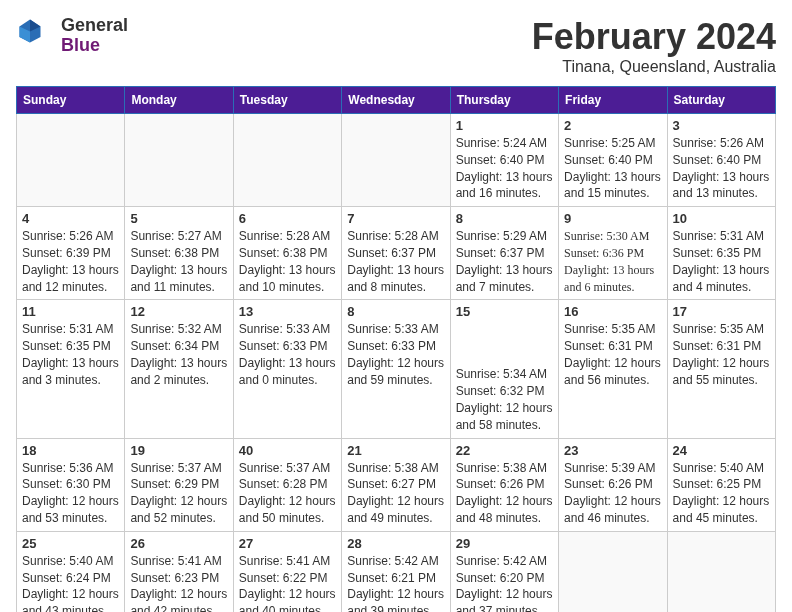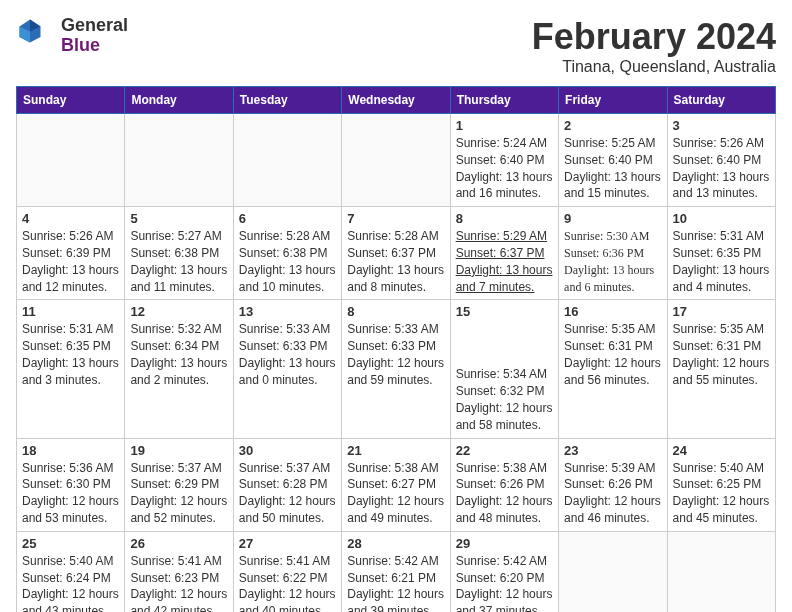--- a/index.html
+++ b/index.html
@@ -169,21 +169,21 @@
         </td>
         <td>
           <div class="day-number">7</div>
           <div class="day-info" style="white-space: pre-line;">Sunrise: 5:28 AM
 Sunset: 6:37 PM
 Daylight: 13 hours
 and 8 minutes.</div>
         </td>
         <td>
           <div class="day-number">8</div>
-          <div class="day-info" style="white-space: pre-line; text-decoration: underline;">Sunrise: 5:29 AM
+          <div class="day-info" style="white-space: pre-line;">Sunrise: 5:29 AM
 Sunset: 6:37 PM
 Daylight: 13 hours
 and 7 minutes.</div>
         </td>
         <td>
           <div class="day-number">9</div>
           <div class="day-info" style="white-space: pre-line; font-family: Liberation Serif, serif;">Sunrise: 5:30 AM
 Sunset: 6:36 PM
 Daylight: 13 hours
 and 6 minutes.</div>
@@ -256,21 +256,21 @@
 and 53 minutes.</div>
         </td>
         <td>
           <div class="day-number">19</div>
           <div class="day-info" style="white-space: pre-line;">Sunrise: 5:37 AM
 Sunset: 6:29 PM
 Daylight: 12 hours
 and 52 minutes.</div>
         </td>
         <td>
-          <div class="day-number">30</div>
+          <div class="day-number">40</div>
           <div class="day-info" style="white-space: pre-line;">Sunrise: 5:37 AM
 Sunset: 6:28 PM
 Daylight: 12 hours
 and 50 minutes.</div>
         </td>
         <td>
           <div class="day-number">21</div>
           <div class="day-info" style="white-space: pre-line;">Sunrise: 5:38 AM
 Sunset: 6:27 PM
 Daylight: 12 hours

